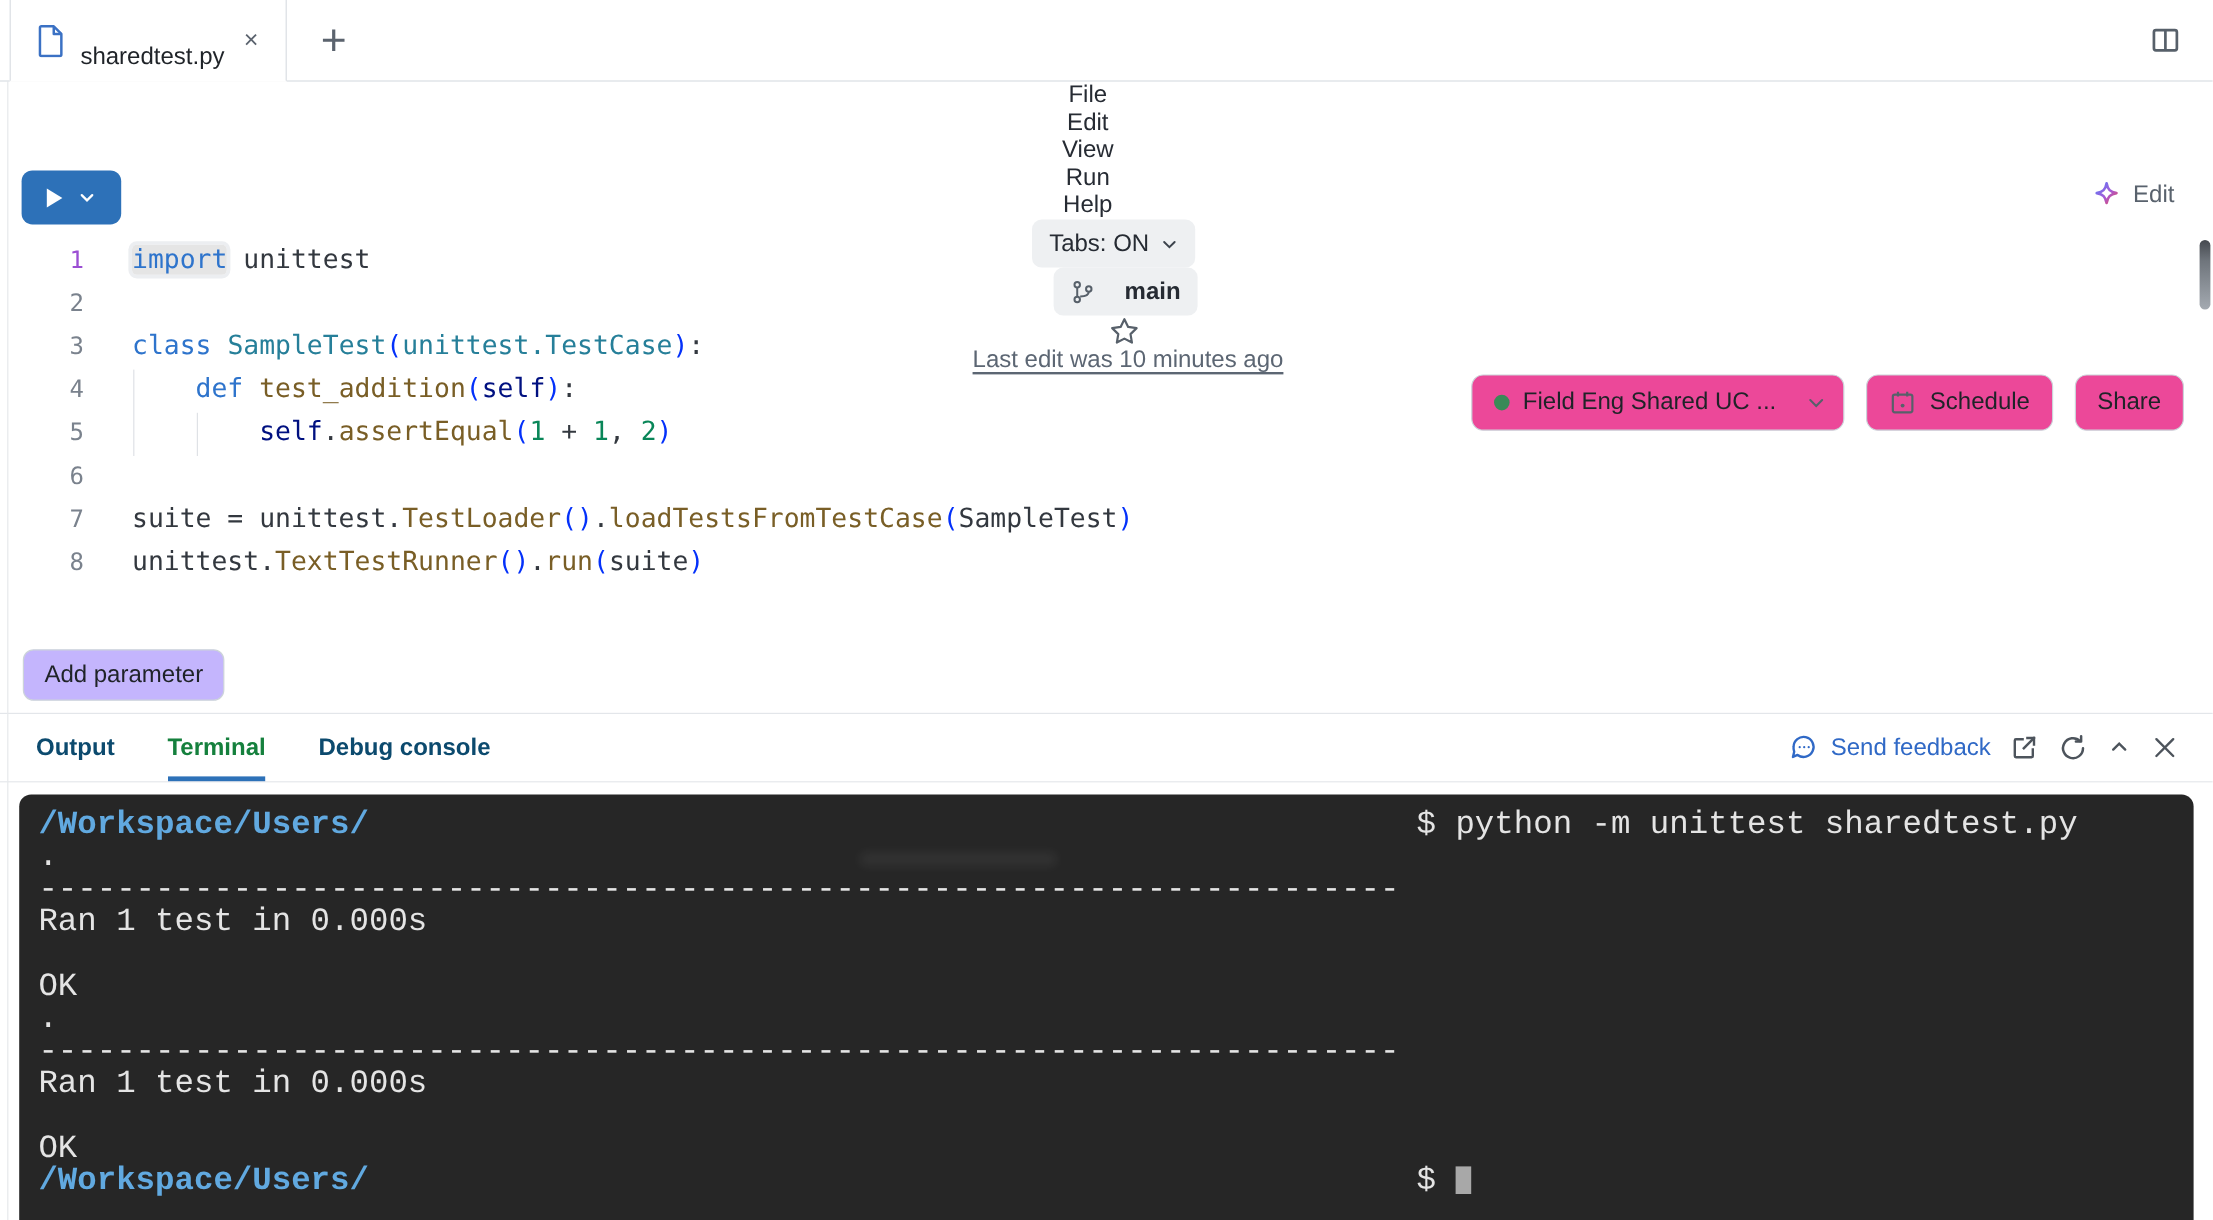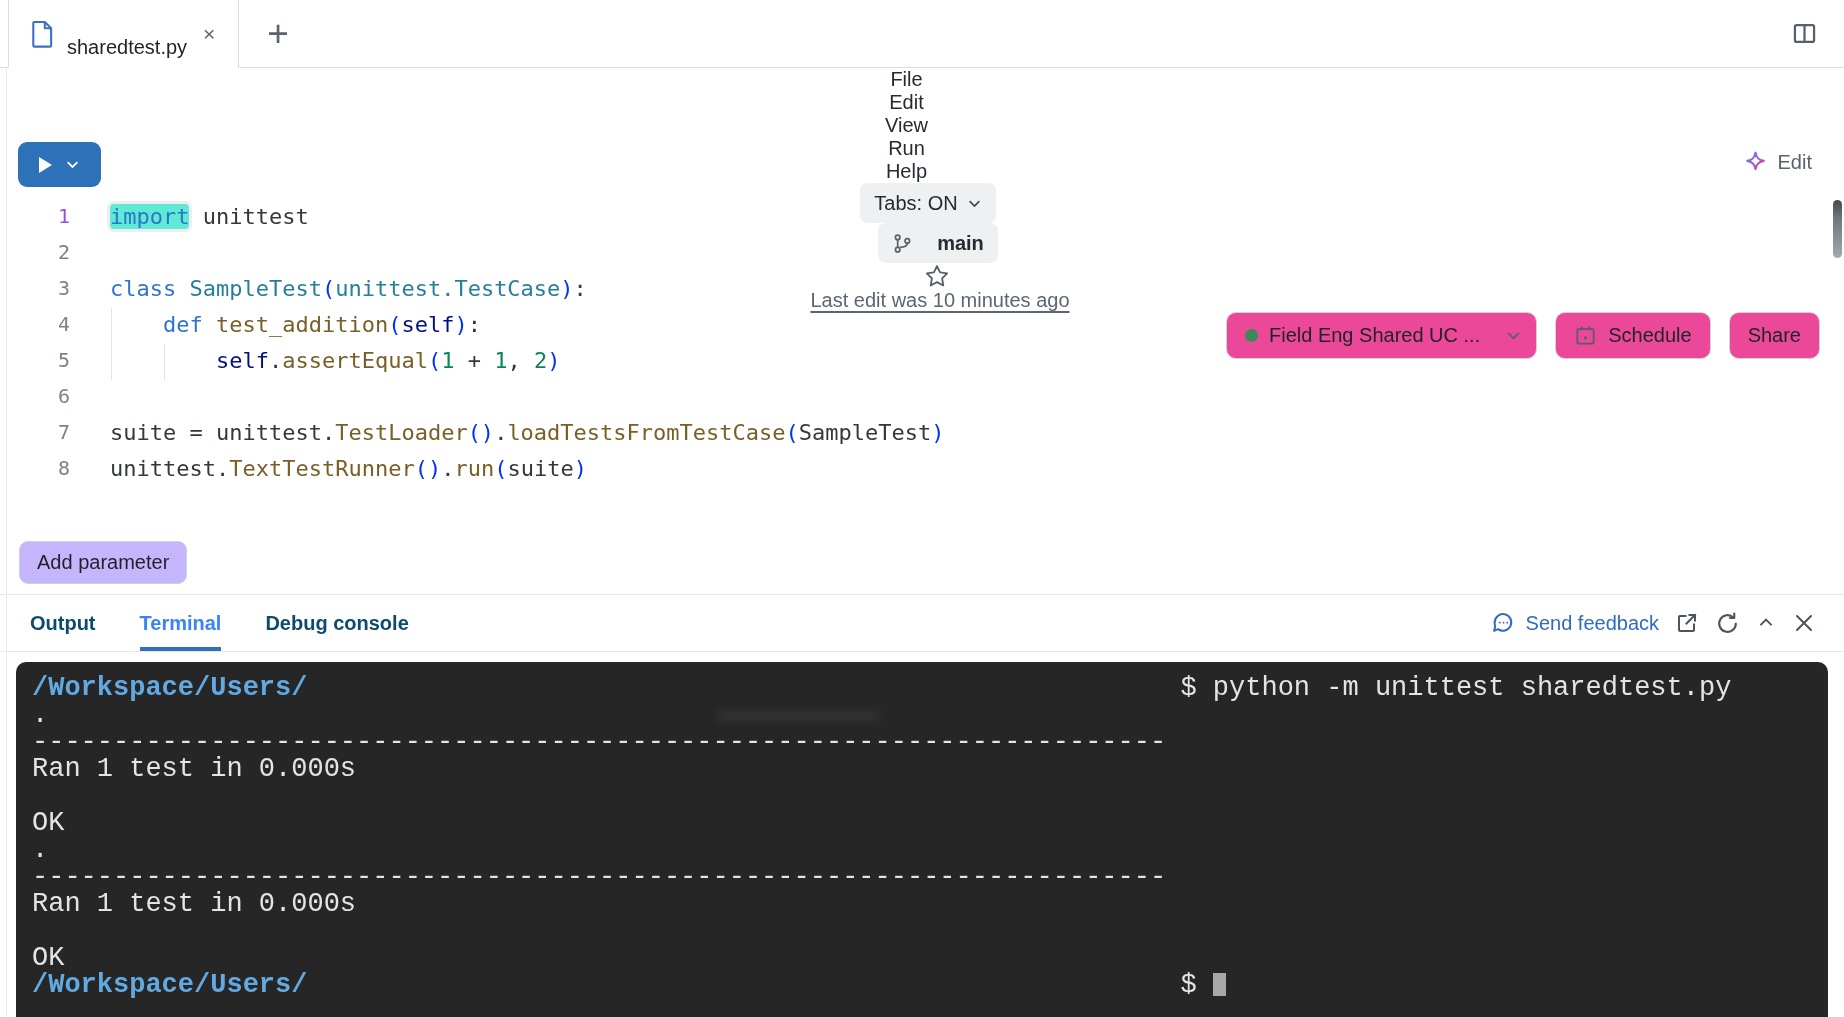--- a/index.html
+++ b/index.html
@@ -54,39 +54,39 @@
   .gutter.active { color:#9b4ed3; }
   .code { font-family:"DejaVu Sans Mono", monospace; font-size:22px; padding-left:40px;
     white-space:pre; color:#33383f; }
   .k  { color:#2e74cc; }
   .ty { color:#267f99; }
   .f  { color:#795e26; }
   .v  { color:#001080; }
   .n  { color:#098658; }
   .p  { color:#0431fa; }
   .pl { color:#33383f; }
-  .hl { background:#5eead4; border-radius:4px; box-shadow:0 0 0 3px #eceef1; }
+  .hl { background:#e5e5e5; border-radius:4px; box-shadow:0 0 0 3px #eceef1; }
   .iguide { position:absolute; width:1px; background:#dfe2e6; }
   .g1 { left:111px; top:110px; height:72px; }
   .g2 { left:164px; top:146px; height:36px; }
   .ed-scroll { position:absolute; right:2px; top:2px; width:9px; height:58px; border-radius:5px;
     background:linear-gradient(#45494f 0%, #6f757c 30%, #a4aab1 100%); cursor:pointer; }
 
   
   .add-param { position:absolute; top:541px; left:19px; height:43px; border:1px solid #ccd3da;
     border-radius:9px; background:#c4b5fd; font-size:20px; color:#1f2328; padding:0 17px;
     display:flex; align-items:center; cursor:pointer; }
 
   
   .panel-tabs { position:absolute; top:594px; left:0; width:100%; height:58px;
     border-top:1px solid #e3e6ea; border-bottom:1px solid #e5e8ec; display:flex;
     align-items:stretch; padding:0 28px 0 30px; background:#fff; }
   .ptab { display:flex; align-items:center; margin-right:44px; font-size:20px; font-weight:bold;
     color:#0c4a6e; border-bottom:4px solid transparent; padding-top:4px; cursor:pointer; }
-  .ptab.active { color:#3b82f6; border-bottom-color:#2d71b8; }
+  .ptab.active { color:#15803d; border-bottom-color:#2d71b8; }
   .panel-actions { margin-left:auto; display:flex; align-items:center; gap:16px; }
   .send-feedback { display:flex; gap:10px; align-items:center; color:#3069c6; font-size:20px; cursor:pointer; }
   .picon { display:flex; cursor:pointer; }
 
   
   .terminal { position:absolute; top:662px; left:16px; width:1812px; height:380px; background:#262626;
     border-radius:10px; padding:13px 16px; overflow:hidden; }
   .t-line { font-family:Liberation Mono, monospace; font-size:27px; line-height:27px; height:27px;
     white-space:pre; color:#e4e4e4; }
   .t-path { color:#61a9e0; font-weight:bold; }

